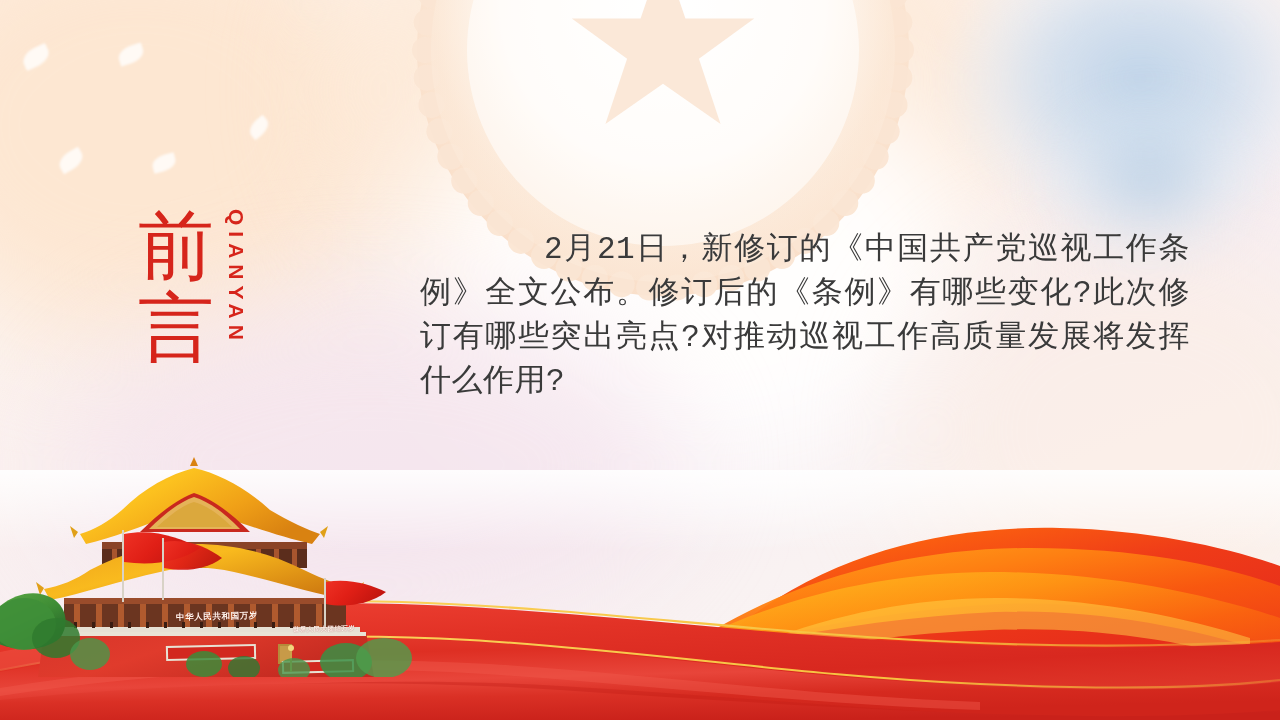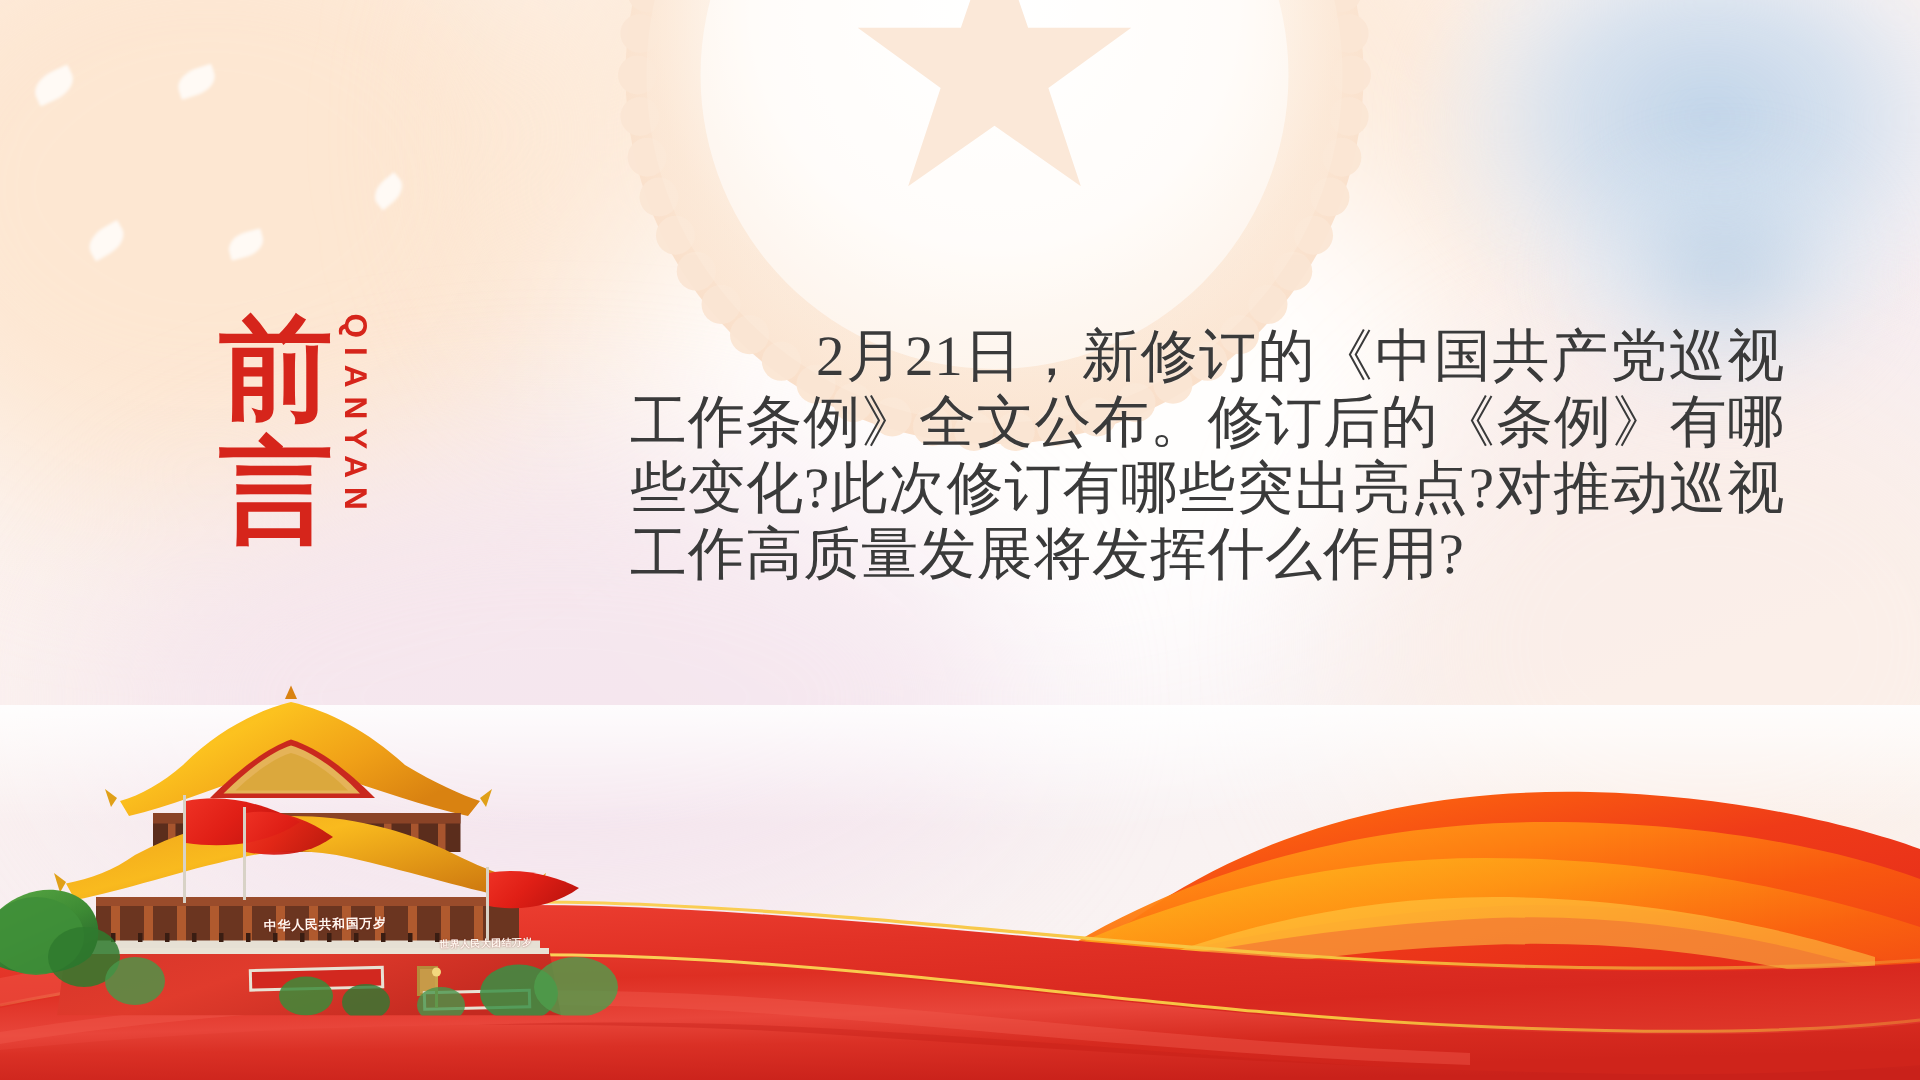--- a/index.html
+++ b/index.html
@@ -40,37 +40,37 @@
   #emblem{position:absolute;left:663px;top:-210px;transform:translateX(-50%);width:520px;height:520px;}
   #emblem svg{display:block;width:100%;height:100%;}
   #star-wrap{position:absolute;left:663px;top:-52px;transform:translateX(-50%);width:190px;height:185px;}
   #star-wrap svg{display:block;width:100%;height:100%;}
 
   
   #title-block{position:absolute;left:138px;top:205px;width:150px;height:185px;}
   .title-cn{
     position:absolute;left:0;top:0;width:92px;
     font-family:"DejaVu Sans","Liberation Sans",sans-serif;
-    font-weight:700;font-size:76px;line-height:82px;letter-spacing:0;
-    color:#d6251b;text-align:center;
+    font-weight:400;font-size:76px;line-height:82px;letter-spacing:0;
+    color:#d6251b;
   }
   .title-py{
     position:absolute;left:86px;top:4px;
     writing-mode:vertical-rl;
     font-family:"Liberation Sans",sans-serif;
     font-weight:700;font-size:21px;letter-spacing:6px;
     color:#d6251b;white-space:nowrap;
     transform:rotate(0deg);
   }
 
   
   #body-text{
-    position:absolute;left:420px;top:216px;width:770px;
-    font-family:Liberation Serif, serif;
-    font-size:38px;line-height:44px;color:#3a3a3a;
+    position:absolute;left:420px;top:228px;width:770px;
+    font-family:Liberation Mono, monospace;
+    font-size:31px;line-height:44px;color:#3a3a3a;
     text-indent:124px;letter-spacing:.5px;text-align:justify;
     text-shadow:0 0 1px rgba(255,255,255,.5);
   }
 
   
   #scene{position:absolute;left:0;top:0;width:1280px;height:720px;pointer-events:none;}
   #scene svg{display:block;width:100%;height:100%;}
 
   
   #gate{position:absolute;left:-6px;top:452px;width:420px;height:225px;}

